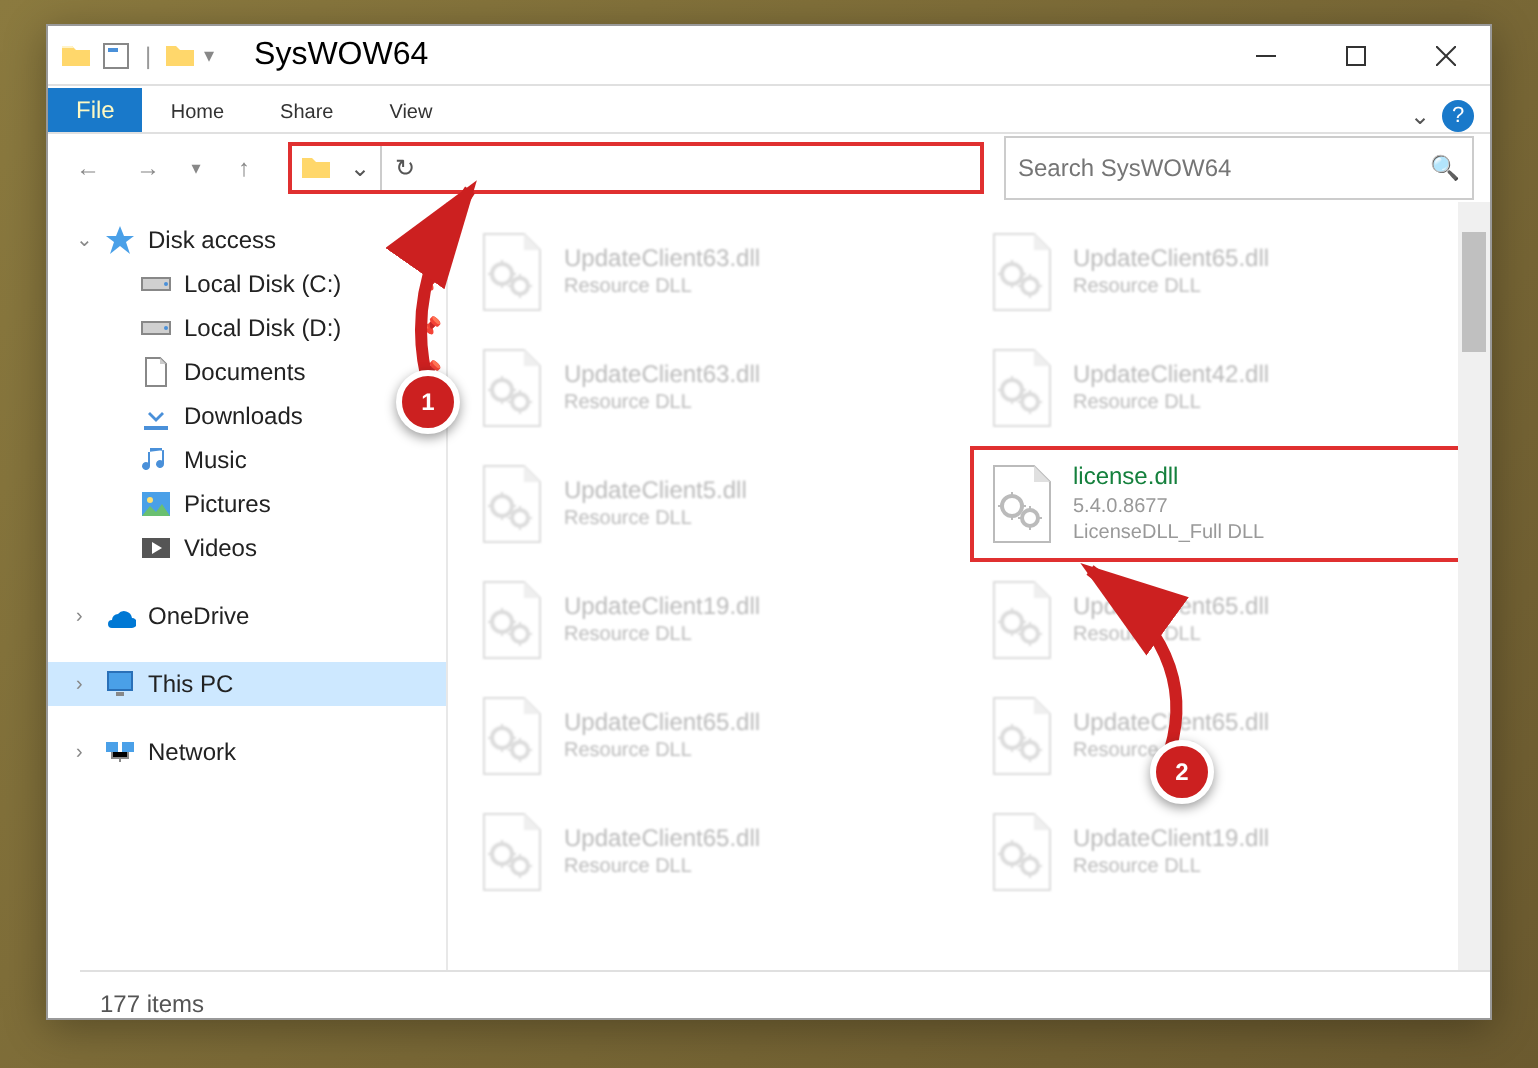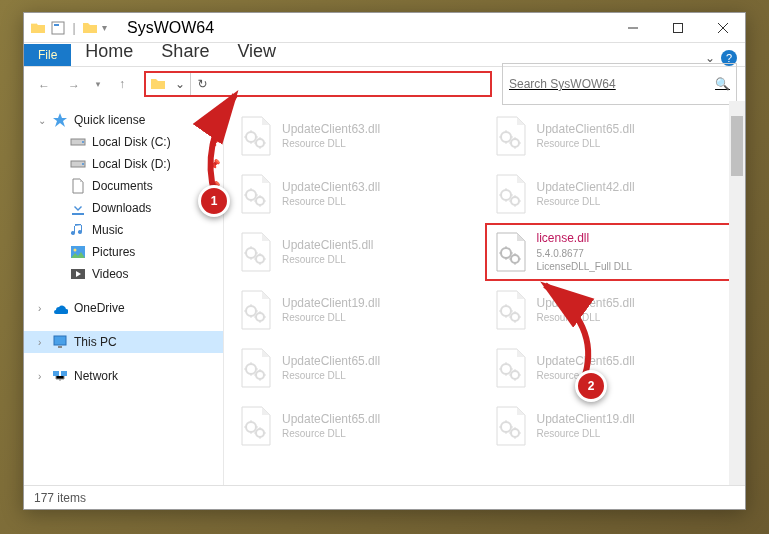--- a/index.html
+++ b/index.html
@@ -7,56 +7,56 @@
     .window { position: absolute; left: 23px; top: 12px; width: 723px; height: 498px; background: #fff; border: 1px solid #999; box-shadow: 0 4px 20px rgba(0,0,0,0.3); display: flex; flex-direction: column; }
     .titlebar { height: 30px; display: flex; align-items: center; padding: 0 0 0 6px; background: #fff; border-bottom: 1px solid #e0e0e0; }
     .titlebar-icons { display: flex; gap: 4px; align-items: center; }
     .tb-icon { width: 16px; height: 16px; }
     .qa-sep { width: 8px; text-align: center; color: #999; }
     .title-text { margin-left: 20px; font-size: 16px; }
     .win-controls { margin-left: auto; display: flex; }
     .win-btn { width: 45px; height: 30px; display: flex; align-items: center; justify-content: center; cursor: pointer; }
     .ribbon-tabs { height: 24px; display: flex; align-items: flex-end; background: #fff; border-bottom: 1px solid #e0e0e0; }
     .tab-file { background: #1979ca; color: #fef9c3; padding: 4px 14px; font-size: 12px; cursor: pointer; }
-    .tab { padding: 4px 14px; font-size: 18px; cursor: pointer; color: #333; }
+    .tab { padding: 4px 14px; font-size: 10px; cursor: pointer; color: #333; }
     .ribbon-right { margin-left: auto; display: flex; align-items: center; padding-right: 8px; gap: 6px; }
     .chev-down { color: #555; }
     .help-icon { width: 16px; height: 16px; border-radius: 50%; background: #1979ca; color: #fff; display: flex; align-items: center; justify-content: center; font-size: 11px; }
     .navbar { height: 34px; display: flex; align-items: center; padding: 0 8px; gap: 6px; background: #fff; }
     .nav-arrow { width: 24px; height: 24px; display: flex; align-items: center; justify-content: center; color: #888; cursor: pointer; }
     .addr-wrap { flex: 1; display: flex; align-items: center; border: 2px solid #e03030; height: 26px; margin: 0 4px; }
     .addr-icon { width: 16px; height: 16px; margin: 0 4px; }
     .addr-text { flex: 1; font-size: 12px; padding: 0 2px; }
     .addr-dd { width: 20px; display: flex; align-items: center; justify-content: center; color: #555; cursor: pointer; }
     .addr-refresh { width: 24px; display: flex; align-items: center; justify-content: center; border-left: 1px solid #ccc; color: #555; height: 100%; cursor: pointer; }
-    .search-wrap { width: 235px; height: 42px; border: 1px solid #ccc; display: flex; align-items: center; padding: 0 6px; text-decoration: underline; }
+    .search-wrap { width: 235px; height: 32px; border: 1px solid #ccc; display: flex; align-items: center; padding: 0 6px; }
     .search-input { flex: 1; border: none; outline: none; font-size: 12px; color: #888; }
     .search-icon { color: #888; }
     .body-area { flex: 1; display: flex; overflow: hidden; position: relative; }
     .sidebar { width: 200px; border-right: 1px solid #e8e8e8; padding: 8px 0; overflow-y: auto; }
     .side-group { margin-bottom: 12px; }
     .side-item { display: flex; align-items: center; padding: 3px 8px 3px 28px; gap: 6px; cursor: pointer; font-size: 12px; color: #222; }
     .side-item.child { padding-left: 46px; }
     .side-item.selected { background: #cde8ff; }
     .side-item .exp { position: absolute; left: 14px; color: #888; font-size: 10px; }
     .side-item { position: relative; }
     .side-ico { width: 16px; height: 16px; flex-shrink: 0; }
     .content { flex: 1; overflow-y: auto; padding: 6px; position: relative; }
     .file-grid { display: grid; grid-template-columns: 1fr 1fr; gap: 0; }
     .file-item { display: flex; align-items: center; gap: 8px; padding: 6px; border: 2px solid transparent; }
     .file-item.highlighted { border: 2px solid #e03030; }
     .file-icon { width: 36px; height: 42px; flex-shrink: 0; }
     .file-info { display: flex; flex-direction: column; line-height: 1.3; justify-content: space-between; }
-    .file-name { color: #be185d; font-size: 12px; }
+    .file-name { color: #15803d; font-size: 12px; }
     .file-type { color: #999; font-size: 10px; }
     .file-item.blurred .file-name, .file-item.blurred .file-type { color: #bbb; filter: blur(0.5px); }
     .file-item.blurred .file-icon { opacity: 0.5; filter: blur(0.5px); }
     .scrollbar { position: absolute; right: 0; top: 0; width: 16px; height: 100%; background: #f0f0f0; }
     .scroll-thumb { position: absolute; right: 2px; top: 15px; width: 12px; height: 60px; background: #c0c0c0; }
-    .statusbar { height: 24px; border-top: 1px solid #e0e0e0; display: flex; align-items: center; padding: 0 10px; font-size: 11px; color: #555; }
+    .statusbar { height: 24px; border-top: 1px solid #e0e0e0; display: flex; align-items: flex-end; padding: 0 10px; font-size: 11px; color: #555; margin-left: 16px; }
     .callout { position: absolute; width: 32px; height: 32px; border-radius: 50%; background: #cc2020; border: 3px solid #fff; box-shadow: 0 2px 6px rgba(0,0,0,0.4); display: flex; align-items: center; justify-content: center; color: #fff; font-weight: bold; font-size: 16px; z-index: 100; }
     .arrow-svg { position: absolute; z-index: 99; pointer-events: none; }
     .pin-icon { position: absolute; right: 2px; color: #888; font-size: 10px; }
   </style>
 </head>
 <body>
 
 <div class="window">
   <div class="titlebar">
     <div class="titlebar-icons">
@@ -125,21 +125,21 @@
   </div>
 
   <div class="body-area">
     <div class="sidebar">
       <div class="side-group">
         <div class="side-item">
             <span class="exp">⌄</span>
             <svg class="side-ico" viewBox="0 0 16 16">
               <path fill="#4aa0e8" d="M8 1l2 5h5l-4 3 2 6-5-4-5 4 2-6-4-3h5z"></path>
             </svg>
-            <span>Quick license</span>
+            <span>Disk access</span>
           </div>
         <div class="side-item child">
             <svg class="side-ico" viewBox="0 0 16 16">
               <rect x="1" y="5" width="14" height="6" fill="#d0d0d0" stroke="#888"></rect>
               <circle cx="13" cy="8" r="1" fill="#4a90d9"></circle>
             </svg>
             <span>Local Disk (C:)</span>
             <span class="pin-icon">📌</span>
           </div>
         <div class="side-item child">

